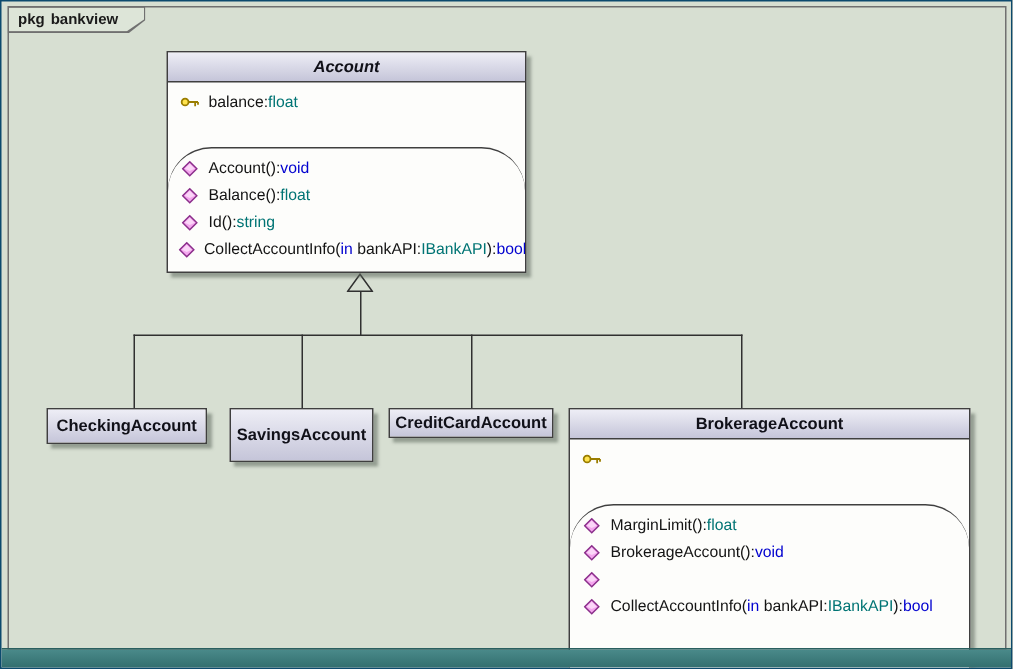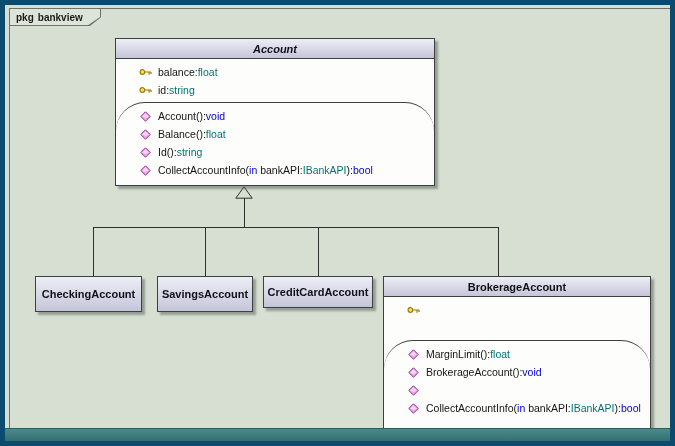--- a/index.html
+++ b/index.html
@@ -1,20 +1,20 @@
 <!DOCTYPE html>
 <html><head>
 <meta charset="utf-8">
 <style>
   * { margin:0; padding:0; box-sizing:border-box; }
   body { font-family:"Liberation Sans", sans-serif; background:#888; }
 
   .screen {
     position:relative; width:675px; height:446px;
-    background:#d7dfd2; border:5px solid #0c4a6e; overflow:hidden;text-decoration:underline;
+    background:#d7dfd2; border:1px solid #0c4a6e; overflow:hidden;text-decoration:underline;
   }
 
   .frame {
     position:absolute; left:4px; top:3px; width:666px; height:429px;
     border:1px solid #707070;
   }
 
   .bottom-bar {
     position:absolute; left:0; bottom:0; width:675px; height:13px;
     background:linear-gradient(to bottom,#4a8a8a,#336f6f);
@@ -56,21 +56,21 @@
   .uml-class.abstract .class-title { font-style:italic; }
   .uml-class.simple { height:20px; }
   .uml-class.simple .class-header { flex:1; }
 
   .compartment { border-top:1px solid #3f3f3f; padding:4px 0 2px 0; }
   .compartment.attrs { flex:0 0 44px; }
   .compartment.ops { flex:1;border-radius:29px; }
 
   .member-row {
     display:flex; align-items:center; height:18px;
-    padding-left:22px; gap:6px;
+    padding-left:7px; gap:6px;
   }
   .member-icon { width:14px; display:flex; align-items:center; justify-content:center; }
   .member-text { font-size:10.5px; white-space:pre; }
   .seg-plain { color:#141414; }
   .seg-type  { color:#007474; }
   .seg-kw    { color:#0000cf; }
 </style>
 </head>
 <body>
 
@@ -88,114 +88,105 @@
   <svg class="tri" style="left:230px;top:181px" width="18" height="13" viewBox="0 0 18 13">
     <polygon points="9,0.8 17.2,12.2 0.8,12.2" fill="#d7dfd2" stroke="#303030" stroke-width="1"></polygon>
   </svg>
   <div class="edge v" style="left:239px;top:193px;height:30px"></div>
   <div class="edge h" style="left:88px;top:222px;width:406px"></div>
   <div class="edge v" style="left:88px;top:222px;height:49px"></div>
   <div class="edge v" style="left:200px;top:222px;height:49px"></div>
   <div class="edge v" style="left:313px;top:222px;height:49px"></div>
   <div class="edge v" style="left:493px;top:222px;height:49px"></div>
 
-  <div class="uml-class abstract" style="left:110px;top:33px;width:320px;height:148px">
+  <div class="uml-class abstract" style="left:110px;top:33px;width:240px;height:148px">
     <div class="class-header">
       <span class="class-title">Account</span>
     </div>
     <div class="compartment attrs">
         <div class="member-row">
           <span class="member-icon">
             <svg width="13" height="10" viewBox="0 0 13 10">
               <circle cx="3.4" cy="5" r="2.3" fill="#ffe34d" stroke="#9a7d00" stroke-width="1.2"></circle>
               <path d="M5.8 5 H12 M10.1 5 V7.8 M12 5 V6.9" stroke="#9a7d00" stroke-width="1.2" fill="none"></path>
             </svg>
           </span>
           <span class="member-text"><span class="seg-plain">balance:</span><span class="seg-type">float</span></span>
         </div>
+      </div>
+    <div class="compartment ops">
+        <div class="member-row">
+          <span class="member-icon">
+            <svg width="11" height="11" viewBox="0 0 11 11">
+              <polygon points="5.5,0.8 10.2,5.5 5.5,10.2 0.8,5.5" fill="#f4a6ee" stroke="#8b2f8b" stroke-width="1"></polygon>
+              <polygon points="5.5,2.2 8.8,5.5 5.5,7 2.2,5.5" fill="#fbd6f8"></polygon>
+            </svg>
+          </span>
+          <span class="member-text"><span class="seg-plain">Account():</span><span class="seg-kw">void</span></span>
+        </div>
+        <div class="member-row">
+          <span class="member-icon">
+            <svg width="11" height="11" viewBox="0 0 11 11">
+              <polygon points="5.5,0.8 10.2,5.5 5.5,10.2 0.8,5.5" fill="#f4a6ee" stroke="#8b2f8b" stroke-width="1"></polygon>
+              <polygon points="5.5,2.2 8.8,5.5 5.5,7 2.2,5.5" fill="#fbd6f8"></polygon>
+            </svg>
+          </span>
+          <span class="member-text"><span class="seg-plain">Balance():</span><span class="seg-type">float</span></span>
+        </div>
+        <div class="member-row">
+          <span class="member-icon">
+            <svg width="11" height="11" viewBox="0 0 11 11">
+              <polygon points="5.5,0.8 10.2,5.5 5.5,10.2 0.8,5.5" fill="#f4a6ee" stroke="#8b2f8b" stroke-width="1"></polygon>
+              <polygon points="5.5,2.2 8.8,5.5 5.5,7 2.2,5.5" fill="#fbd6f8"></polygon>
+            </svg>
+          </span>
+          <span class="member-text"><span class="seg-plain">Id():</span><span class="seg-type">string</span></span>
+        </div>
+        <div class="member-row">
+          <span class="member-icon">
+            <svg width="11" height="11" viewBox="0 0 11 11">
+              <polygon points="5.5,0.8 10.2,5.5 5.5,10.2 0.8,5.5" fill="#f4a6ee" stroke="#8b2f8b" stroke-width="1"></polygon>
+              <polygon points="5.5,2.2 8.8,5.5 5.5,7 2.2,5.5" fill="#fbd6f8"></polygon>
+            </svg>
+          </span>
+          <span class="member-text"><span class="seg-plain">CollectAccountInfo(</span><span class="seg-kw">in</span><span class="seg-plain"> bankAPI:</span><span class="seg-type">IBankAPI</span><span class="seg-plain">):</span><span class="seg-kw">bool</span></span>
+        </div>
+      </div>
+  </div>
+
+  <div class="uml-class simple" style="left:30px;top:271px;width:107px;height:24px">
+    <div class="class-header">
+      <span class="class-title">CheckingAccount</span>
+    </div>
+  </div>
+
+  <div class="uml-class simple" style="left:152px;top:271px;width:96px;height:36px">
+    <div class="class-header">
+      <span class="class-title">SavingsAccount</span>
+    </div>
+  </div>
+
+  <div class="uml-class simple" style="left:258px;top:271px;width:110px;height:20px">
+    <div class="class-header">
+      <span class="class-title">CreditCardAccount</span>
+    </div>
+  </div>
+
+  <div class="uml-class" style="left:378px;top:271px;width:268px;height:180px">
+    <div class="class-header">
+      <span class="class-title">BrokerageAccount</span>
+    </div>
+    <div class="compartment attrs">
         <div class="member-row">
           <span class="member-icon">
             <svg width="13" height="10" viewBox="0 0 13 10">
               <circle cx="3.4" cy="5" r="2.3" fill="#ffe34d" stroke="#9a7d00" stroke-width="1.2"></circle>
               <path d="M5.8 5 H12 M10.1 5 V7.8 M12 5 V6.9" stroke="#9a7d00" stroke-width="1.2" fill="none"></path>
             </svg>
           </span>
-          <span class="member-text"><span class="seg-plain">id:</span><span class="seg-type">string</span></span>
-        </div>
-      </div>
-    <div class="compartment ops">
-        <div class="member-row">
-          <span class="member-icon">
-            <svg width="11" height="11" viewBox="0 0 11 11">
-              <polygon points="5.5,0.8 10.2,5.5 5.5,10.2 0.8,5.5" fill="#f4a6ee" stroke="#8b2f8b" stroke-width="1"></polygon>
-              <polygon points="5.5,2.2 8.8,5.5 5.5,7 2.2,5.5" fill="#fbd6f8"></polygon>
-            </svg>
-          </span>
-          <span class="member-text"><span class="seg-plain">Account():</span><span class="seg-kw">void</span></span>
-        </div>
-        <div class="member-row">
-          <span class="member-icon">
-            <svg width="11" height="11" viewBox="0 0 11 11">
-              <polygon points="5.5,0.8 10.2,5.5 5.5,10.2 0.8,5.5" fill="#f4a6ee" stroke="#8b2f8b" stroke-width="1"></polygon>
-              <polygon points="5.5,2.2 8.8,5.5 5.5,7 2.2,5.5" fill="#fbd6f8"></polygon>
-            </svg>
-          </span>
-          <span class="member-text"><span class="seg-plain">Balance():</span><span class="seg-type">float</span></span>
-        </div>
-        <div class="member-row">
-          <span class="member-icon">
-            <svg width="11" height="11" viewBox="0 0 11 11">
-              <polygon points="5.5,0.8 10.2,5.5 5.5,10.2 0.8,5.5" fill="#f4a6ee" stroke="#8b2f8b" stroke-width="1"></polygon>
-              <polygon points="5.5,2.2 8.8,5.5 5.5,7 2.2,5.5" fill="#fbd6f8"></polygon>
-            </svg>
-          </span>
-          <span class="member-text"><span class="seg-plain">Id():</span><span class="seg-type">string</span></span>
-        </div>
-        <div class="member-row">
-          <span class="member-icon">
-            <svg width="11" height="11" viewBox="0 0 11 11">
-              <polygon points="5.5,0.8 10.2,5.5 5.5,10.2 0.8,5.5" fill="#f4a6ee" stroke="#8b2f8b" stroke-width="1"></polygon>
-              <polygon points="5.5,2.2 8.8,5.5 5.5,7 2.2,5.5" fill="#fbd6f8"></polygon>
-            </svg>
-          </span>
-          <span class="member-text"><span class="seg-plain">CollectAccountInfo(</span><span class="seg-kw">in</span><span class="seg-plain"> bankAPI:</span><span class="seg-type">IBankAPI</span><span class="seg-plain">):</span><span class="seg-kw">bool</span></span>
-        </div>
-      </div>
-  </div>
-
-  <div class="uml-class simple" style="left:30px;top:271px;width:107px;height:36px">
-    <div class="class-header">
-      <span class="class-title">CheckingAccount</span>
-    </div>
-  </div>
-
-  <div class="uml-class simple" style="left:152px;top:271px;width:96px;height:36px">
-    <div class="class-header">
-      <span class="class-title">SavingsAccount</span>
-    </div>
-  </div>
-
-  <div class="uml-class simple" style="left:258px;top:271px;width:110px;height:32px">
-    <div class="class-header">
-      <span class="class-title">CreditCardAccount</span>
-    </div>
-  </div>
-
-  <div class="uml-class" style="left:378px;top:271px;width:268px;height:180px">
-    <div class="class-header">
-      <span class="class-title">BrokerageAccount</span>
-    </div>
-    <div class="compartment attrs">
-        <div class="member-row">
-          <span class="member-icon">
-            <svg width="13" height="10" viewBox="0 0 13 10">
-              <circle cx="3.4" cy="5" r="2.3" fill="#ffe34d" stroke="#9a7d00" stroke-width="1.2"></circle>
-              <path d="M5.8 5 H12 M10.1 5 V7.8 M12 5 V6.9" stroke="#9a7d00" stroke-width="1.2" fill="none"></path>
-            </svg>
-          </span>
         </div>
       </div>
     <div class="compartment ops">
         <div class="member-row">
           <span class="member-icon">
             <svg width="11" height="11" viewBox="0 0 11 11">
               <polygon points="5.5,0.8 10.2,5.5 5.5,10.2 0.8,5.5" fill="#f4a6ee" stroke="#8b2f8b" stroke-width="1"></polygon>
               <polygon points="5.5,2.2 8.8,5.5 5.5,7 2.2,5.5" fill="#fbd6f8"></polygon>
             </svg>
           </span>

